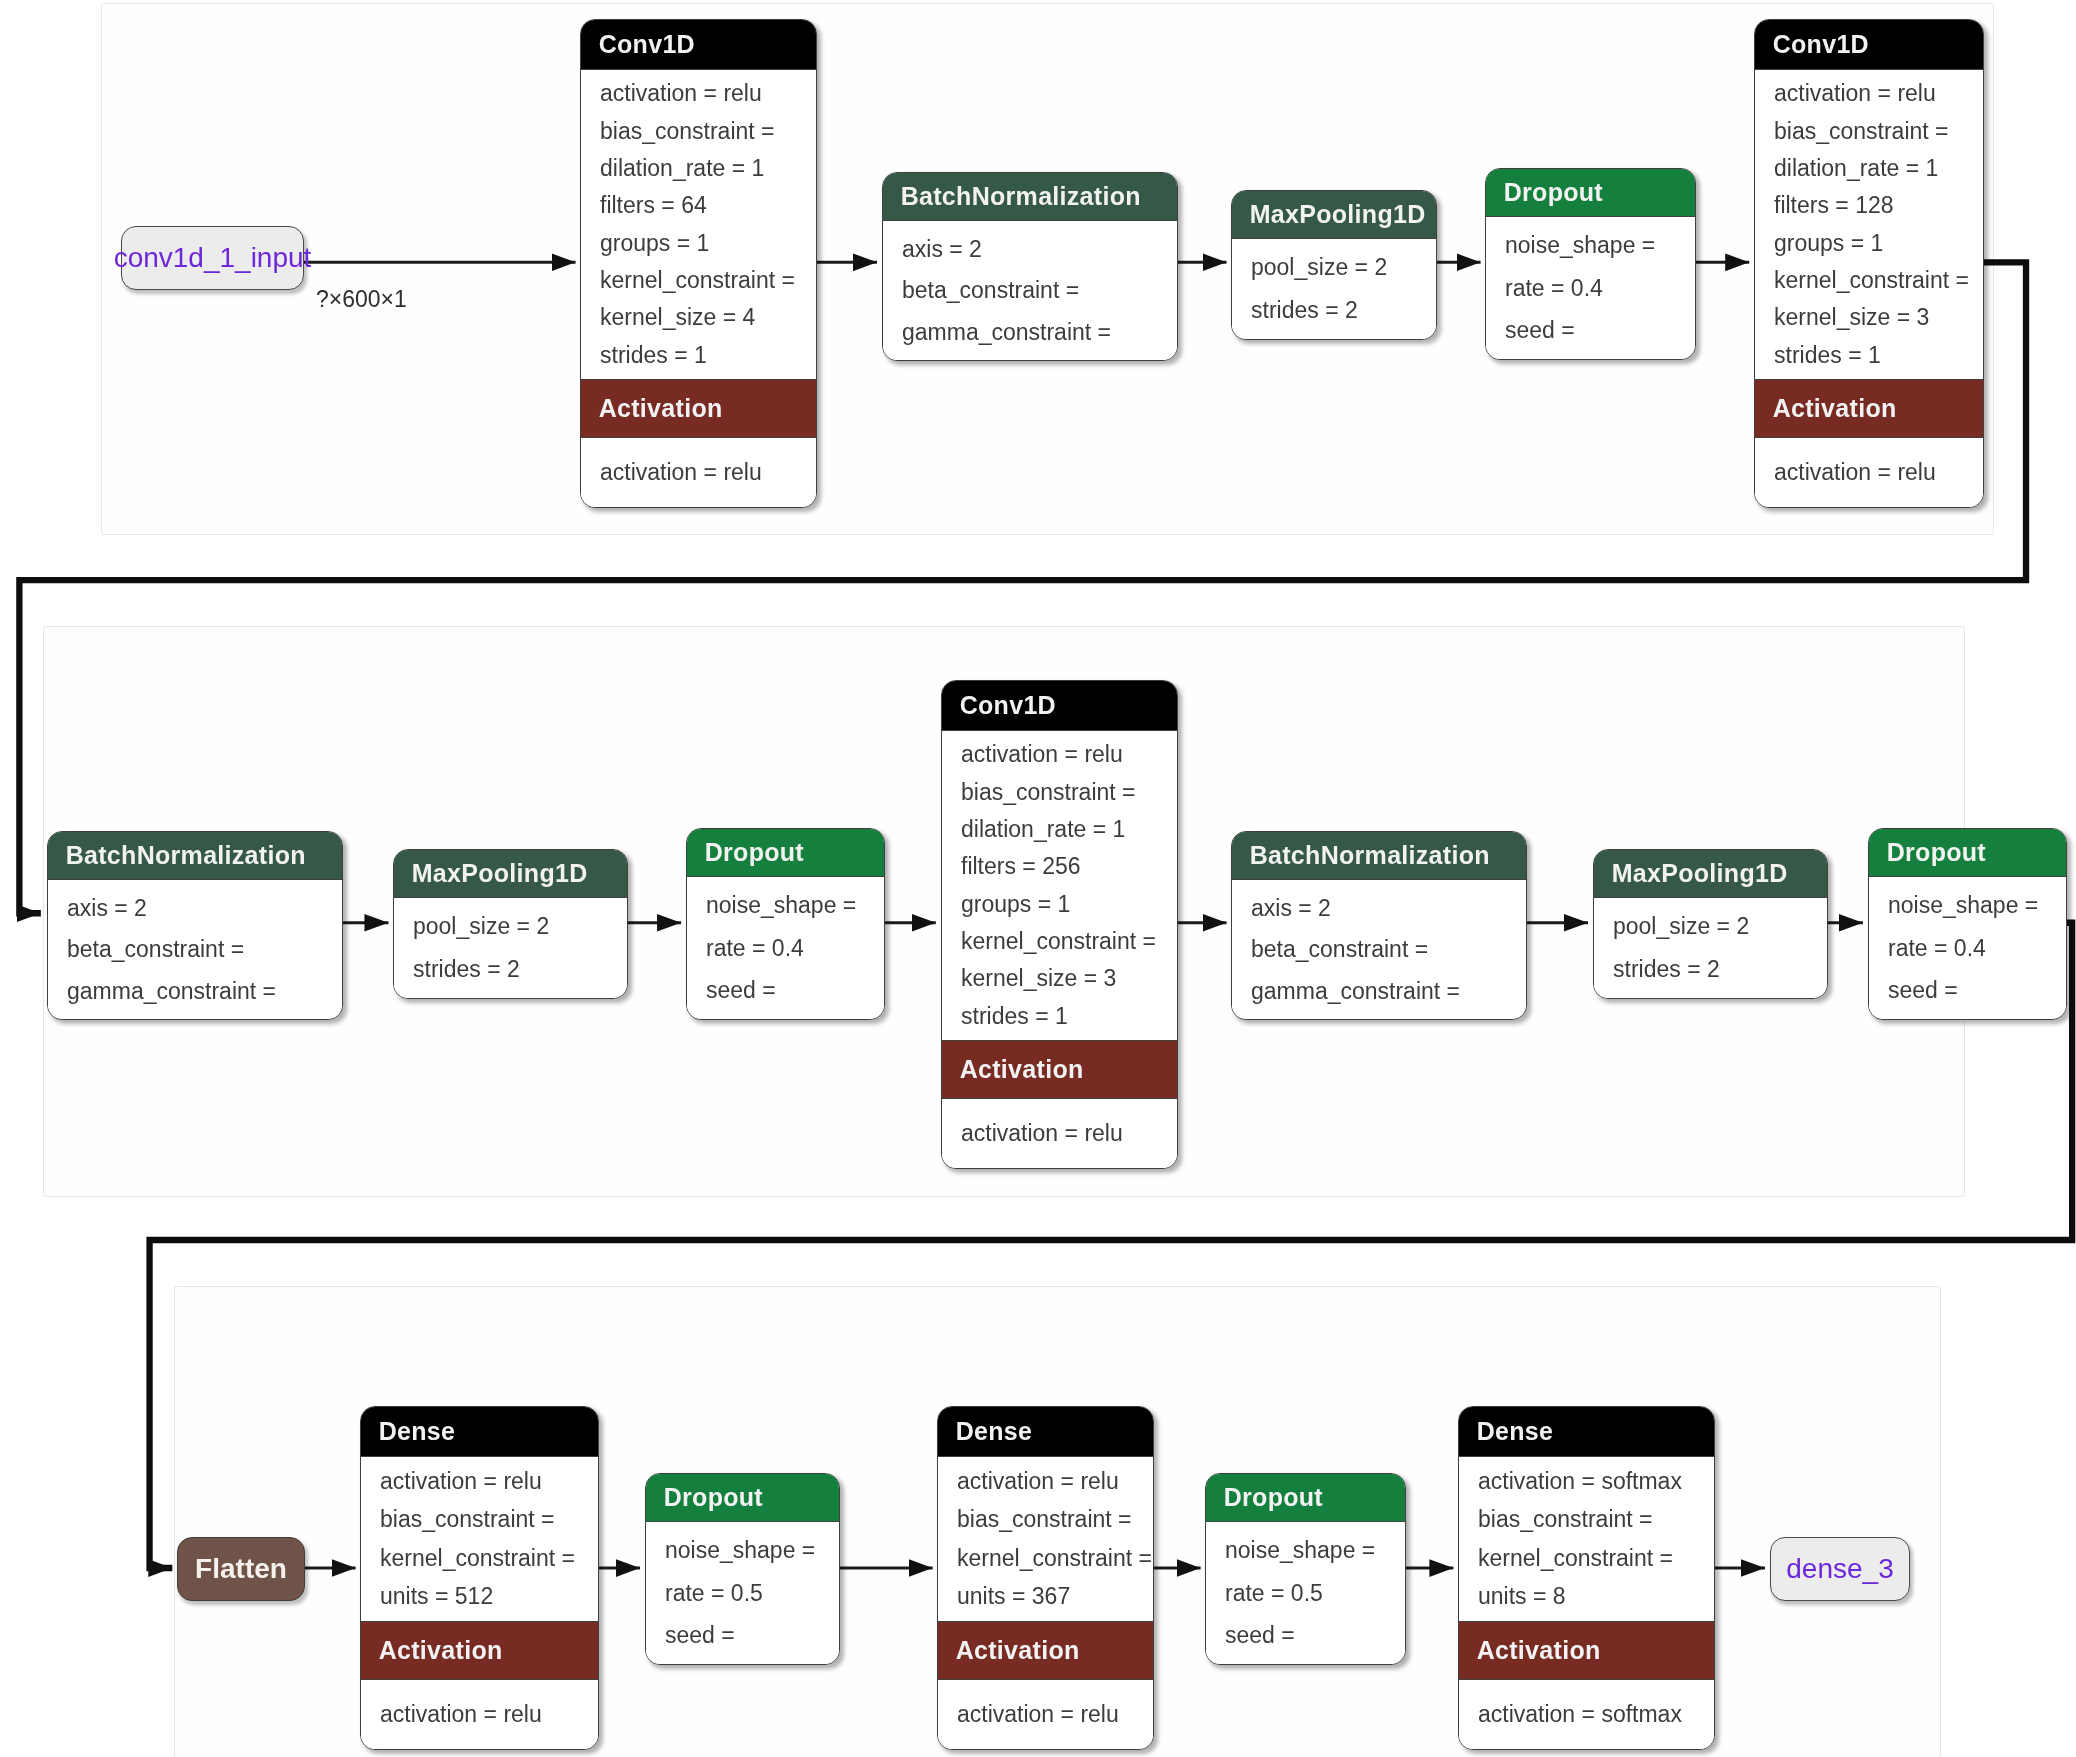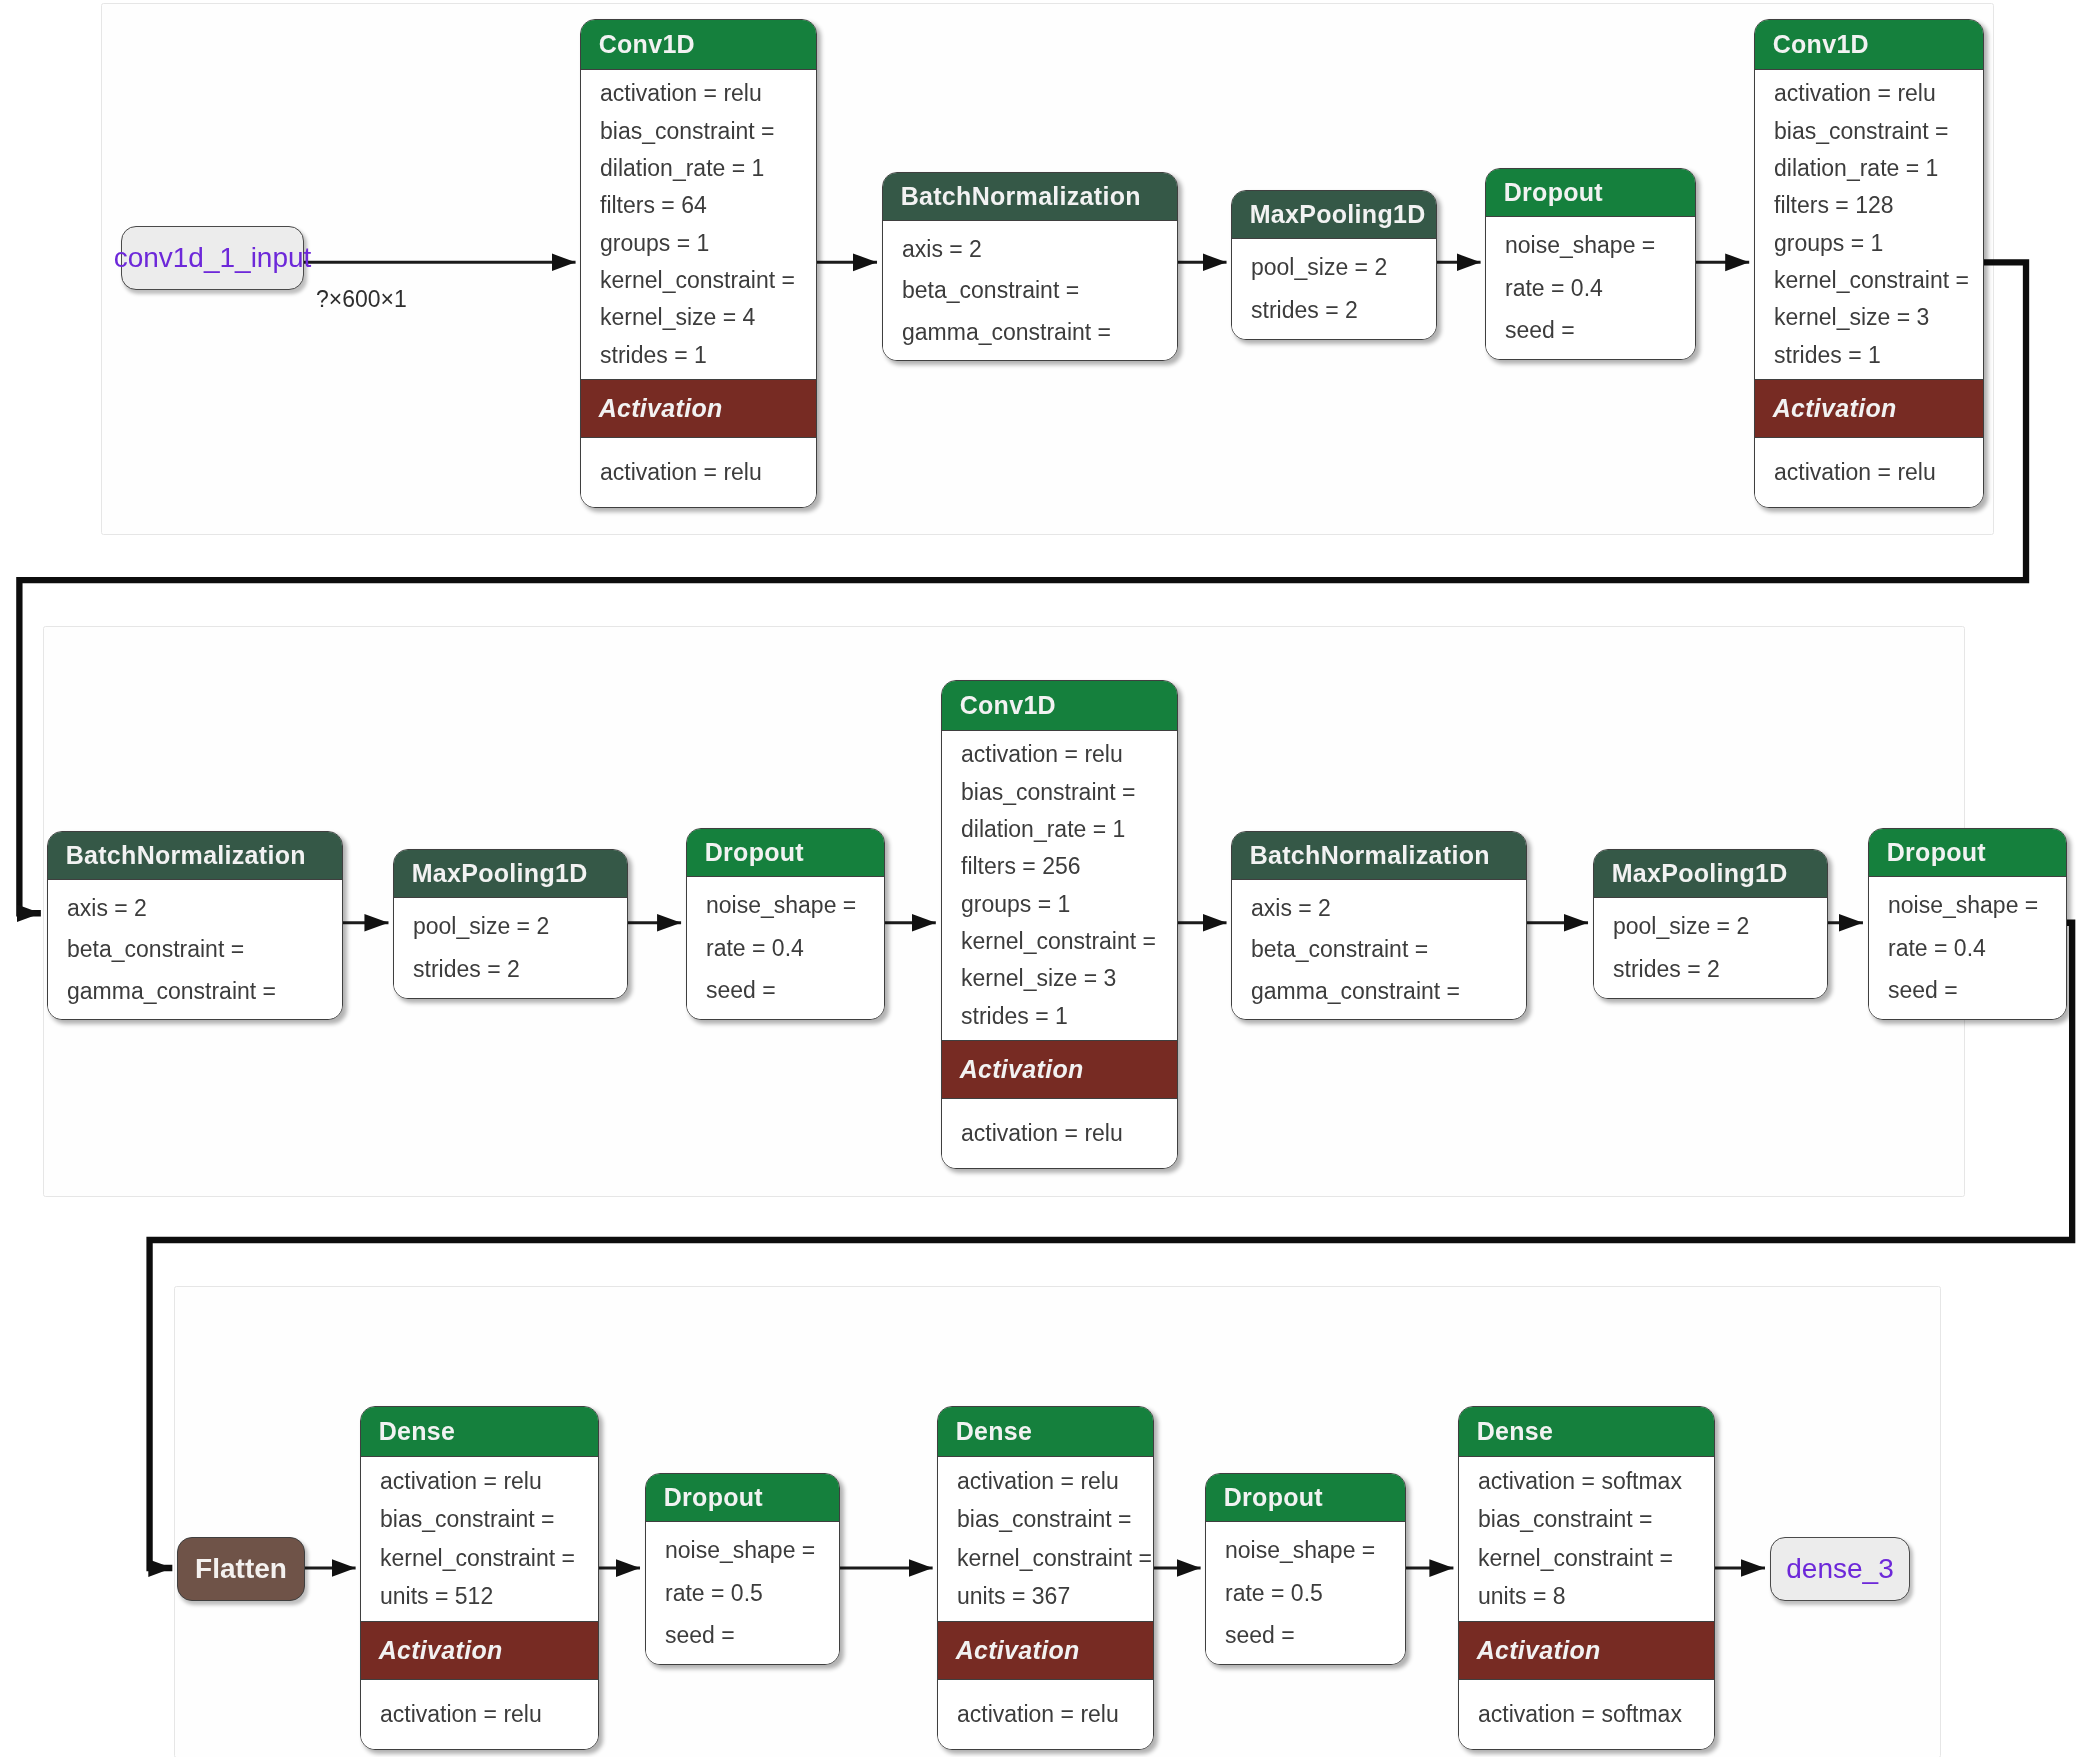--- a/index.html
+++ b/index.html
@@ -7,24 +7,24 @@
   .canvas{position:absolute;left:0;top:0;width:2077px;height:1757px;}
   .panel{position:absolute;border:1.3px solid #e6e6e6;background:#fefefe;border-radius:2.5px;}
   svg.edges{position:absolute;left:0;top:0;pointer-events:none;}
   .edge-label{position:absolute;font-size:23px;color:#2e2e2e;text-align:left;}
   
   .node{position:absolute;border:1.9px solid #3f3f3f;border-radius:15px;background:#ffffff;
         box-shadow:3.2px 3.8px 4.4px rgba(0,0,0,0.30);display:flex;flex-direction:column;overflow:hidden;}
   .hd{flex:0 0 49px;display:flex;align-items:center;padding-left:17.7px;
       font-size:25px;font-weight:600;color:#f2f2f2;letter-spacing:0.3px;}
   .hd.h75{flex:0 0 47px;}
-  .hd.blue{background:#15803d;border-bottom:1.9px solid #3f3f3f;}
+  .hd.blue{background:#000000;border-bottom:1.9px solid #3f3f3f;}
   .hd.green{background:#355847;border-bottom:1.9px solid #3f3f3f;}
   .hd.purple{background:#15803d;border-bottom:1.9px solid #3f3f3f;}
-  .hd.maroon{background:#772b23;border-top:1.9px solid #3f3f3f;border-bottom:1.9px solid #3f3f3f;flex:0 0 57px;font-style:italic;}
+  .hd.maroon{background:#772b23;border-top:1.9px solid #3f3f3f;border-bottom:1.9px solid #3f3f3f;flex:0 0 57px;}
   .body{flex:1 1 auto;display:flex;flex-direction:column;justify-content:space-evenly;
         padding-left:19px;background:#ffffff;}
   .body .param{font-size:23px;color:#3c3c3c;white-space:nowrap;}
   .subbody{flex:0 0 69px;display:flex;align-items:center;padding-left:19px;
         font-size:23px;color:#3c3c3c;background:#ffffff;white-space:nowrap;}
   
   .term{position:absolute;border:1.9px solid #4a4a4a;border-radius:15px;background:#ececec;
         display:flex;align-items:center;justify-content:center;font-size:28px;color:#6d28d9;
         box-shadow:2.5px 3.2px 3.8px rgba(0,0,0,0.25);white-space:nowrap;}
   .term.flat{background:#6f5348;color:#f4f1ef;border-color:#3f3f3f;font-weight:600;}

